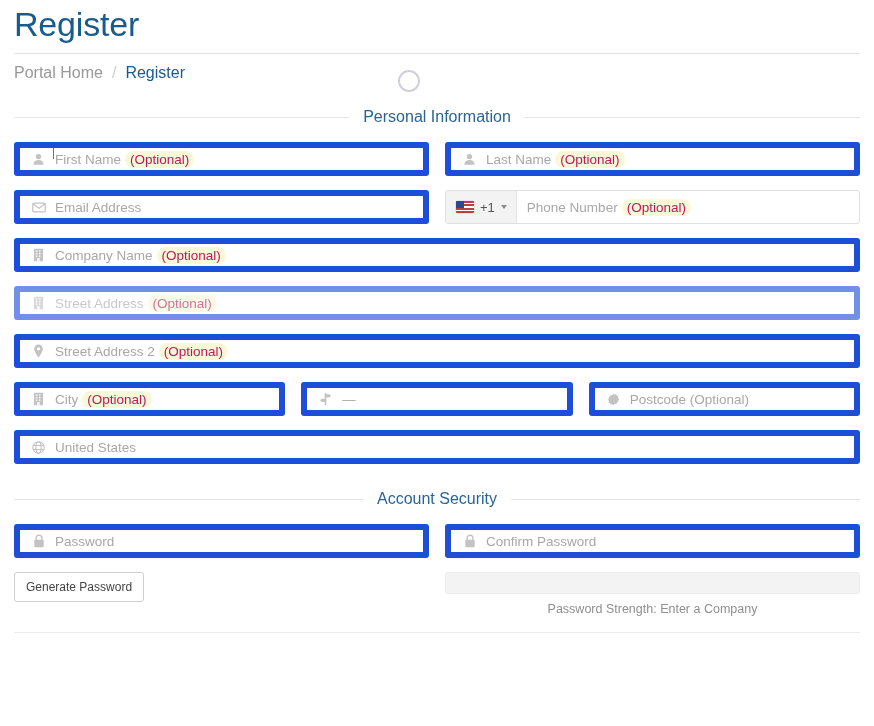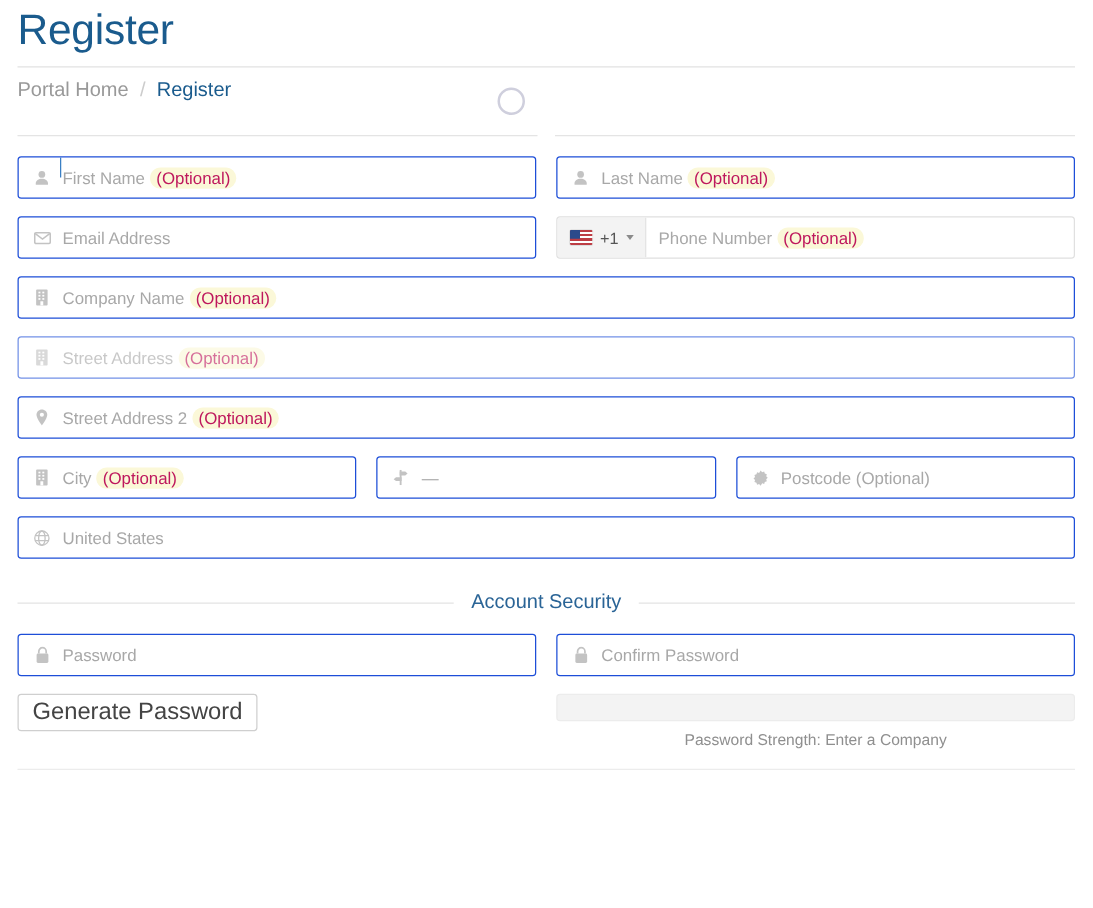--- a/index.html
+++ b/index.html
@@ -51,21 +51,21 @@
     font-size: 16px; color: #2a6496; white-space: nowrap; font-weight: 400;
   }
 
   
   .row { display: flex; gap: 16px; margin-bottom: 14px; }
   .col { flex: 1 1 0; min-width: 0; }
 
   .field {
     display: flex; align-items: center;
     height: 34px;
-    border: 1px solid #1d4ed8;
+    border: 6px solid #1d4ed8;
     border-radius: 3px;
     background: #ffffff;
     padding: 0 10px;
     overflow: hidden;
   }
   .field.faded { opacity: .62; }
   .field .ico {
     flex: 0 0 auto; width: 17px; margin-right: 8px;
     display: flex; align-items: center; justify-content: center;
     color: #c3c3c3;
@@ -102,21 +102,21 @@
   .dd-caret { width: 0; height: 0; border-left: 3.5px solid transparent;
     border-right: 3.5px solid transparent; border-top: 4px solid #8a8a8a; }
   .phone-input { flex: 1 1 auto; display: flex; align-items: center; padding: 0 10px; }
 
   
   .btn {
     display: inline-flex; align-items: center; justify-content: center;
     height: 30px; padding: 0 11px;
     border: 1px solid #cfcfcf; border-radius: 3px;
     background: #ffffff; color: #444444;
-    font-size: 19px; font-family: inherit; cursor: pointer;
+    font-size: 12px; font-family: inherit; cursor: pointer;
   }
 
   
   .meter {
     height: 22px; background: #f3f3f3; border-radius: 3px;
     border: 1px solid #ececec; overflow: hidden;
   }
   .meter .bar { height: 100%; width: 0%; background: #5cb85c; }
   .meter-label {
     text-align: center; font-size: 12.5px; color: #8f8f8f;
@@ -140,20 +140,21 @@
 
   <div class="breadcrumb">
     <a href="#">Portal Home</a>
     <span class="sep">/</span>
     <a href="#" class="current">Register</a>
   </div>
   <div class="spinner"></div>
 
   <div class="legend">
     <span class="line"></span>
+    <span class="txt">Personal Information</span>
     <span class="line"></span>
   </div>
 
   <div class="row">
     <div class="col">
       <div class="field">
         <span class="ico">
           <svg width="13" height="13" viewBox="0 0 16 16" fill="currentColor">
               <circle cx="8" cy="4.4" r="3.3"></circle>
               <path d="M8 8.6c-3.3 0-6 2-6 4.4v1.6h12v-1.6c0-2.4-2.7-4.4-6-4.4z"></path>

